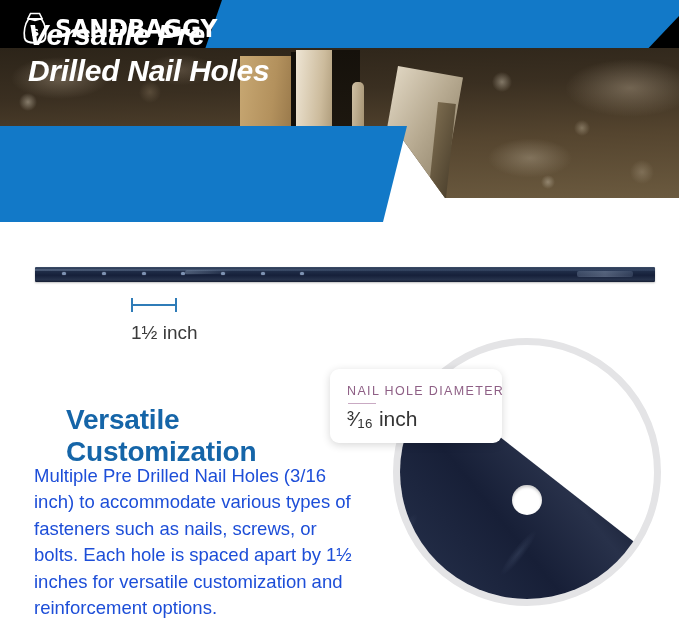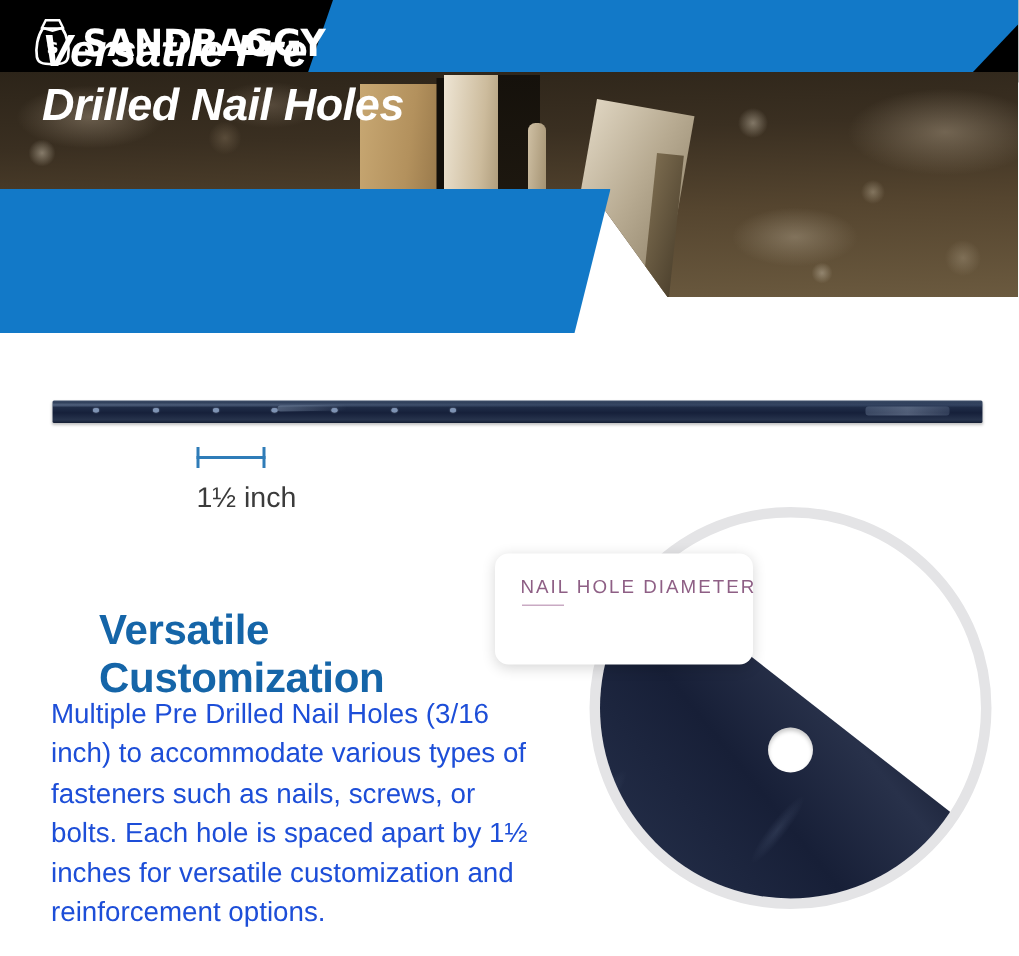--- a/index.html
+++ b/index.html
@@ -400,13 +400,14 @@
 <div id="detail-circle">
   <div id="detail-stake-plate">
     <div id="detail-texture"></div>
   </div>
   <div id="detail-hole"></div>
 </div>
 
 <div id="callout-card">
   <span id="callout-label">NAIL HOLE DIAMETER</span>
   <div id="callout-underline"></div>
+  <span id="callout-value">³⁄₁₆ inch</span>
 </div>
 
 </body></html>

